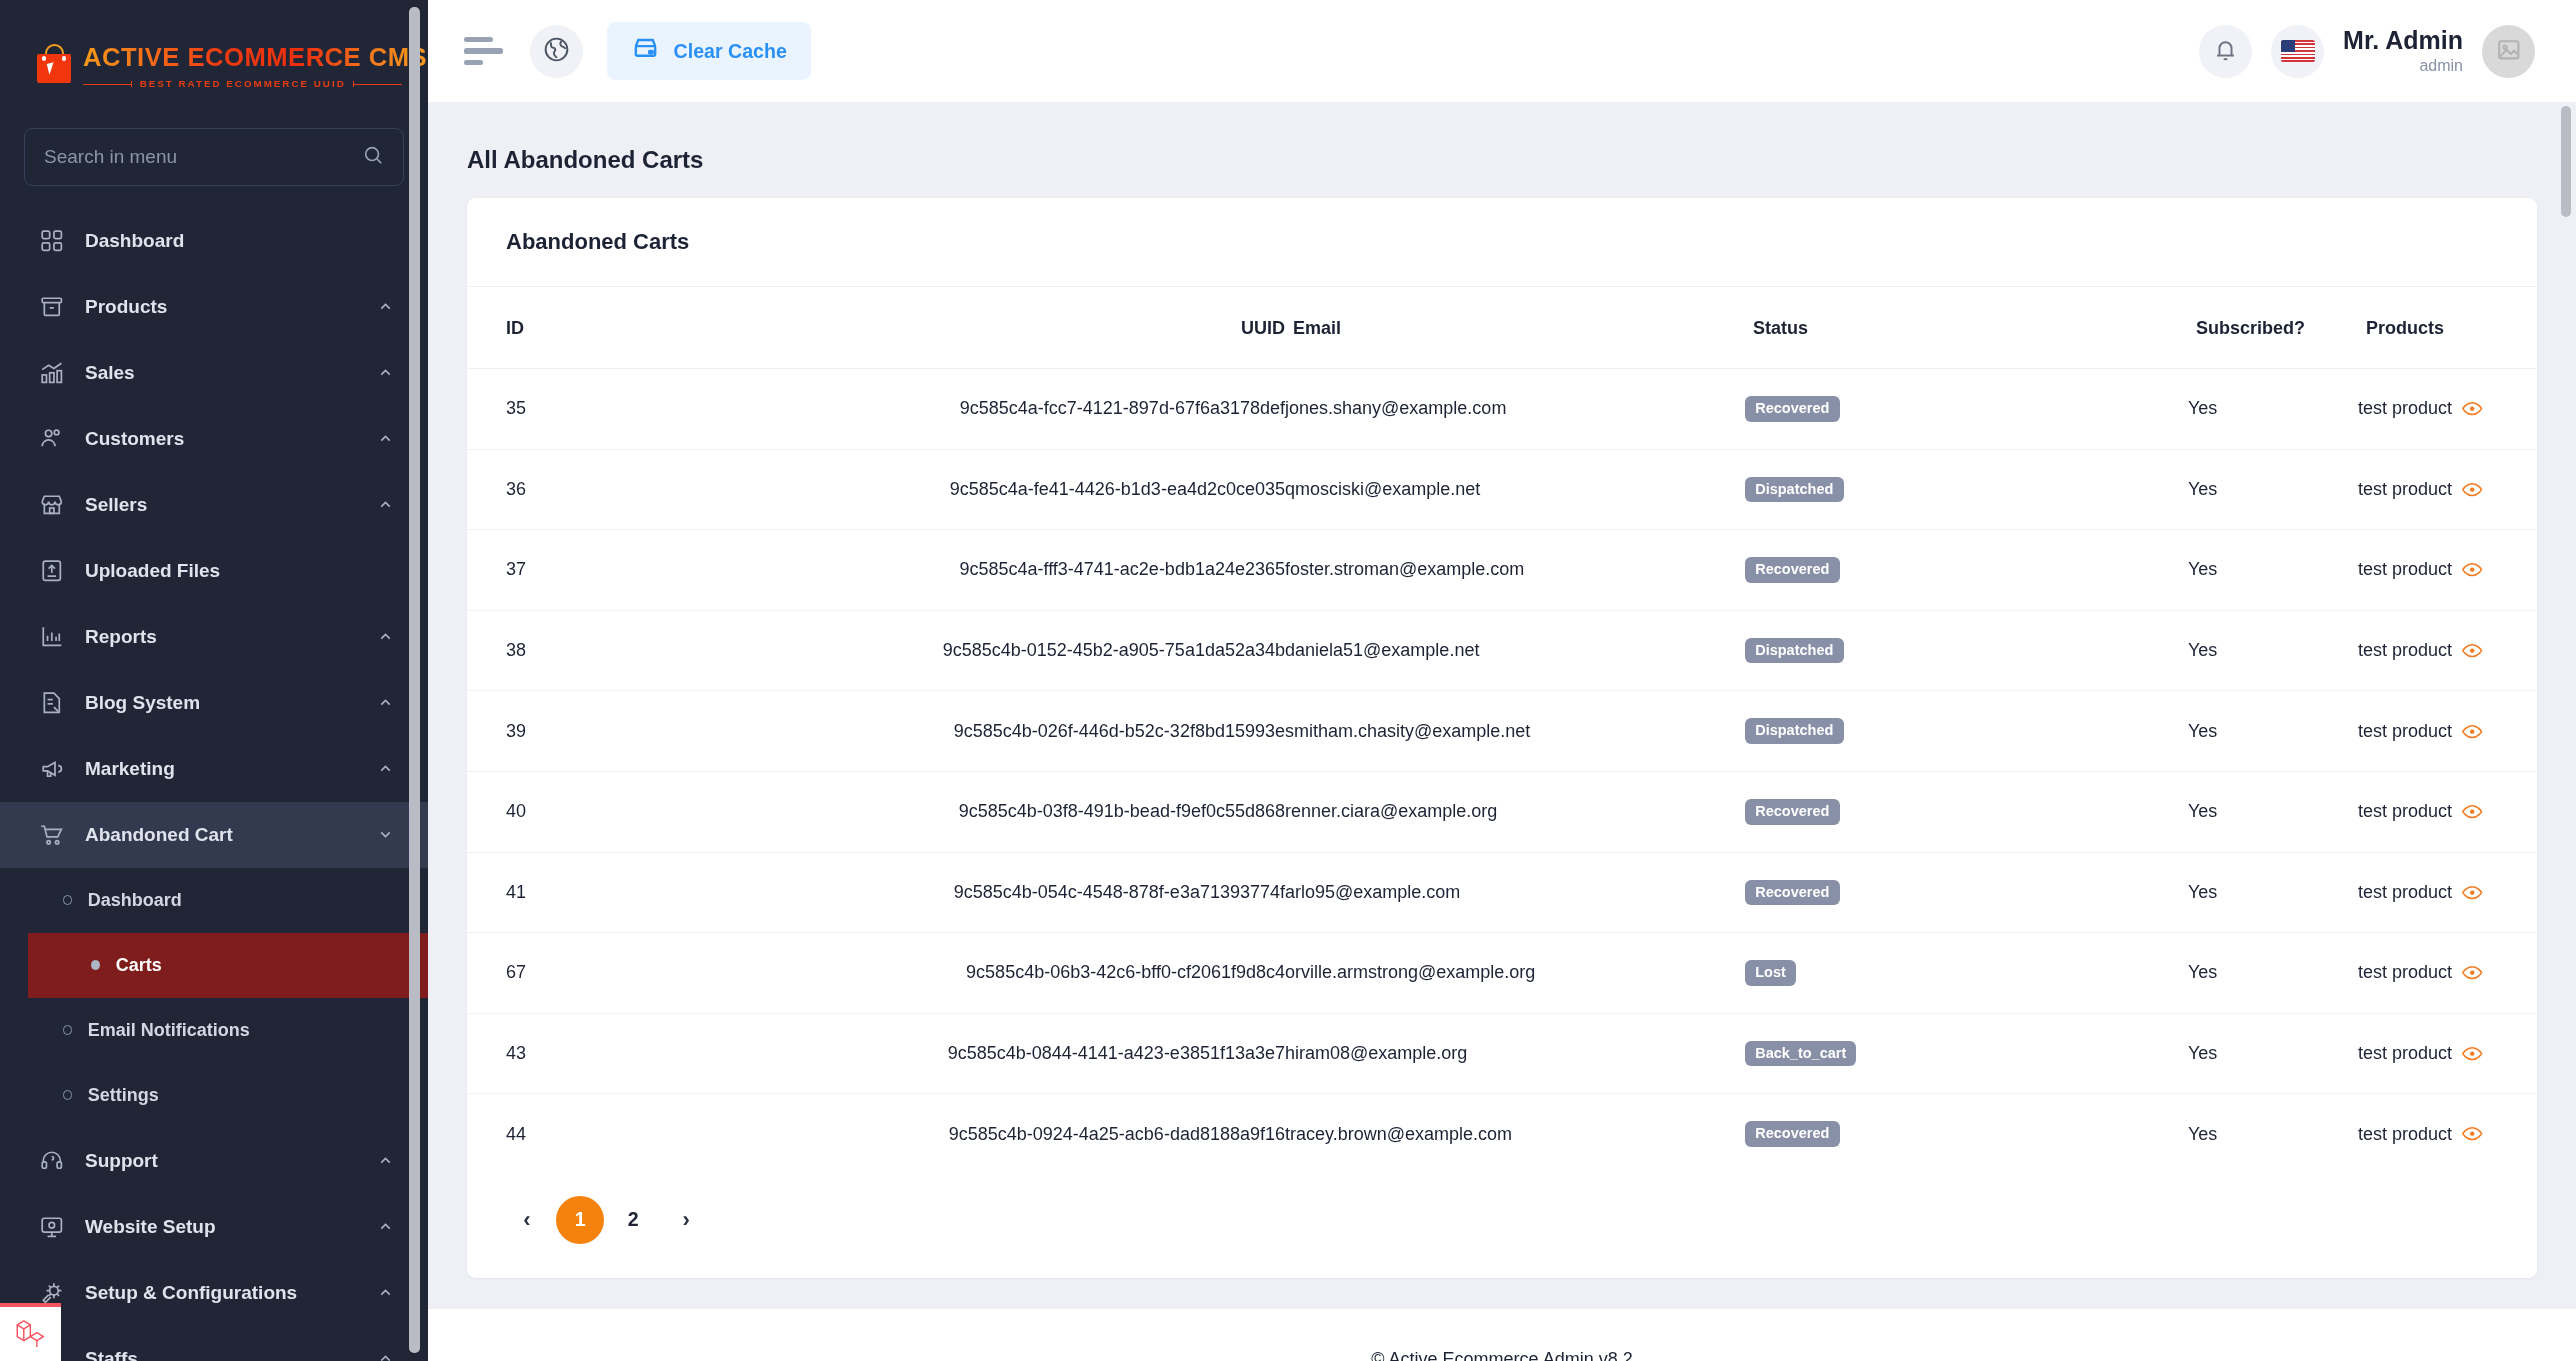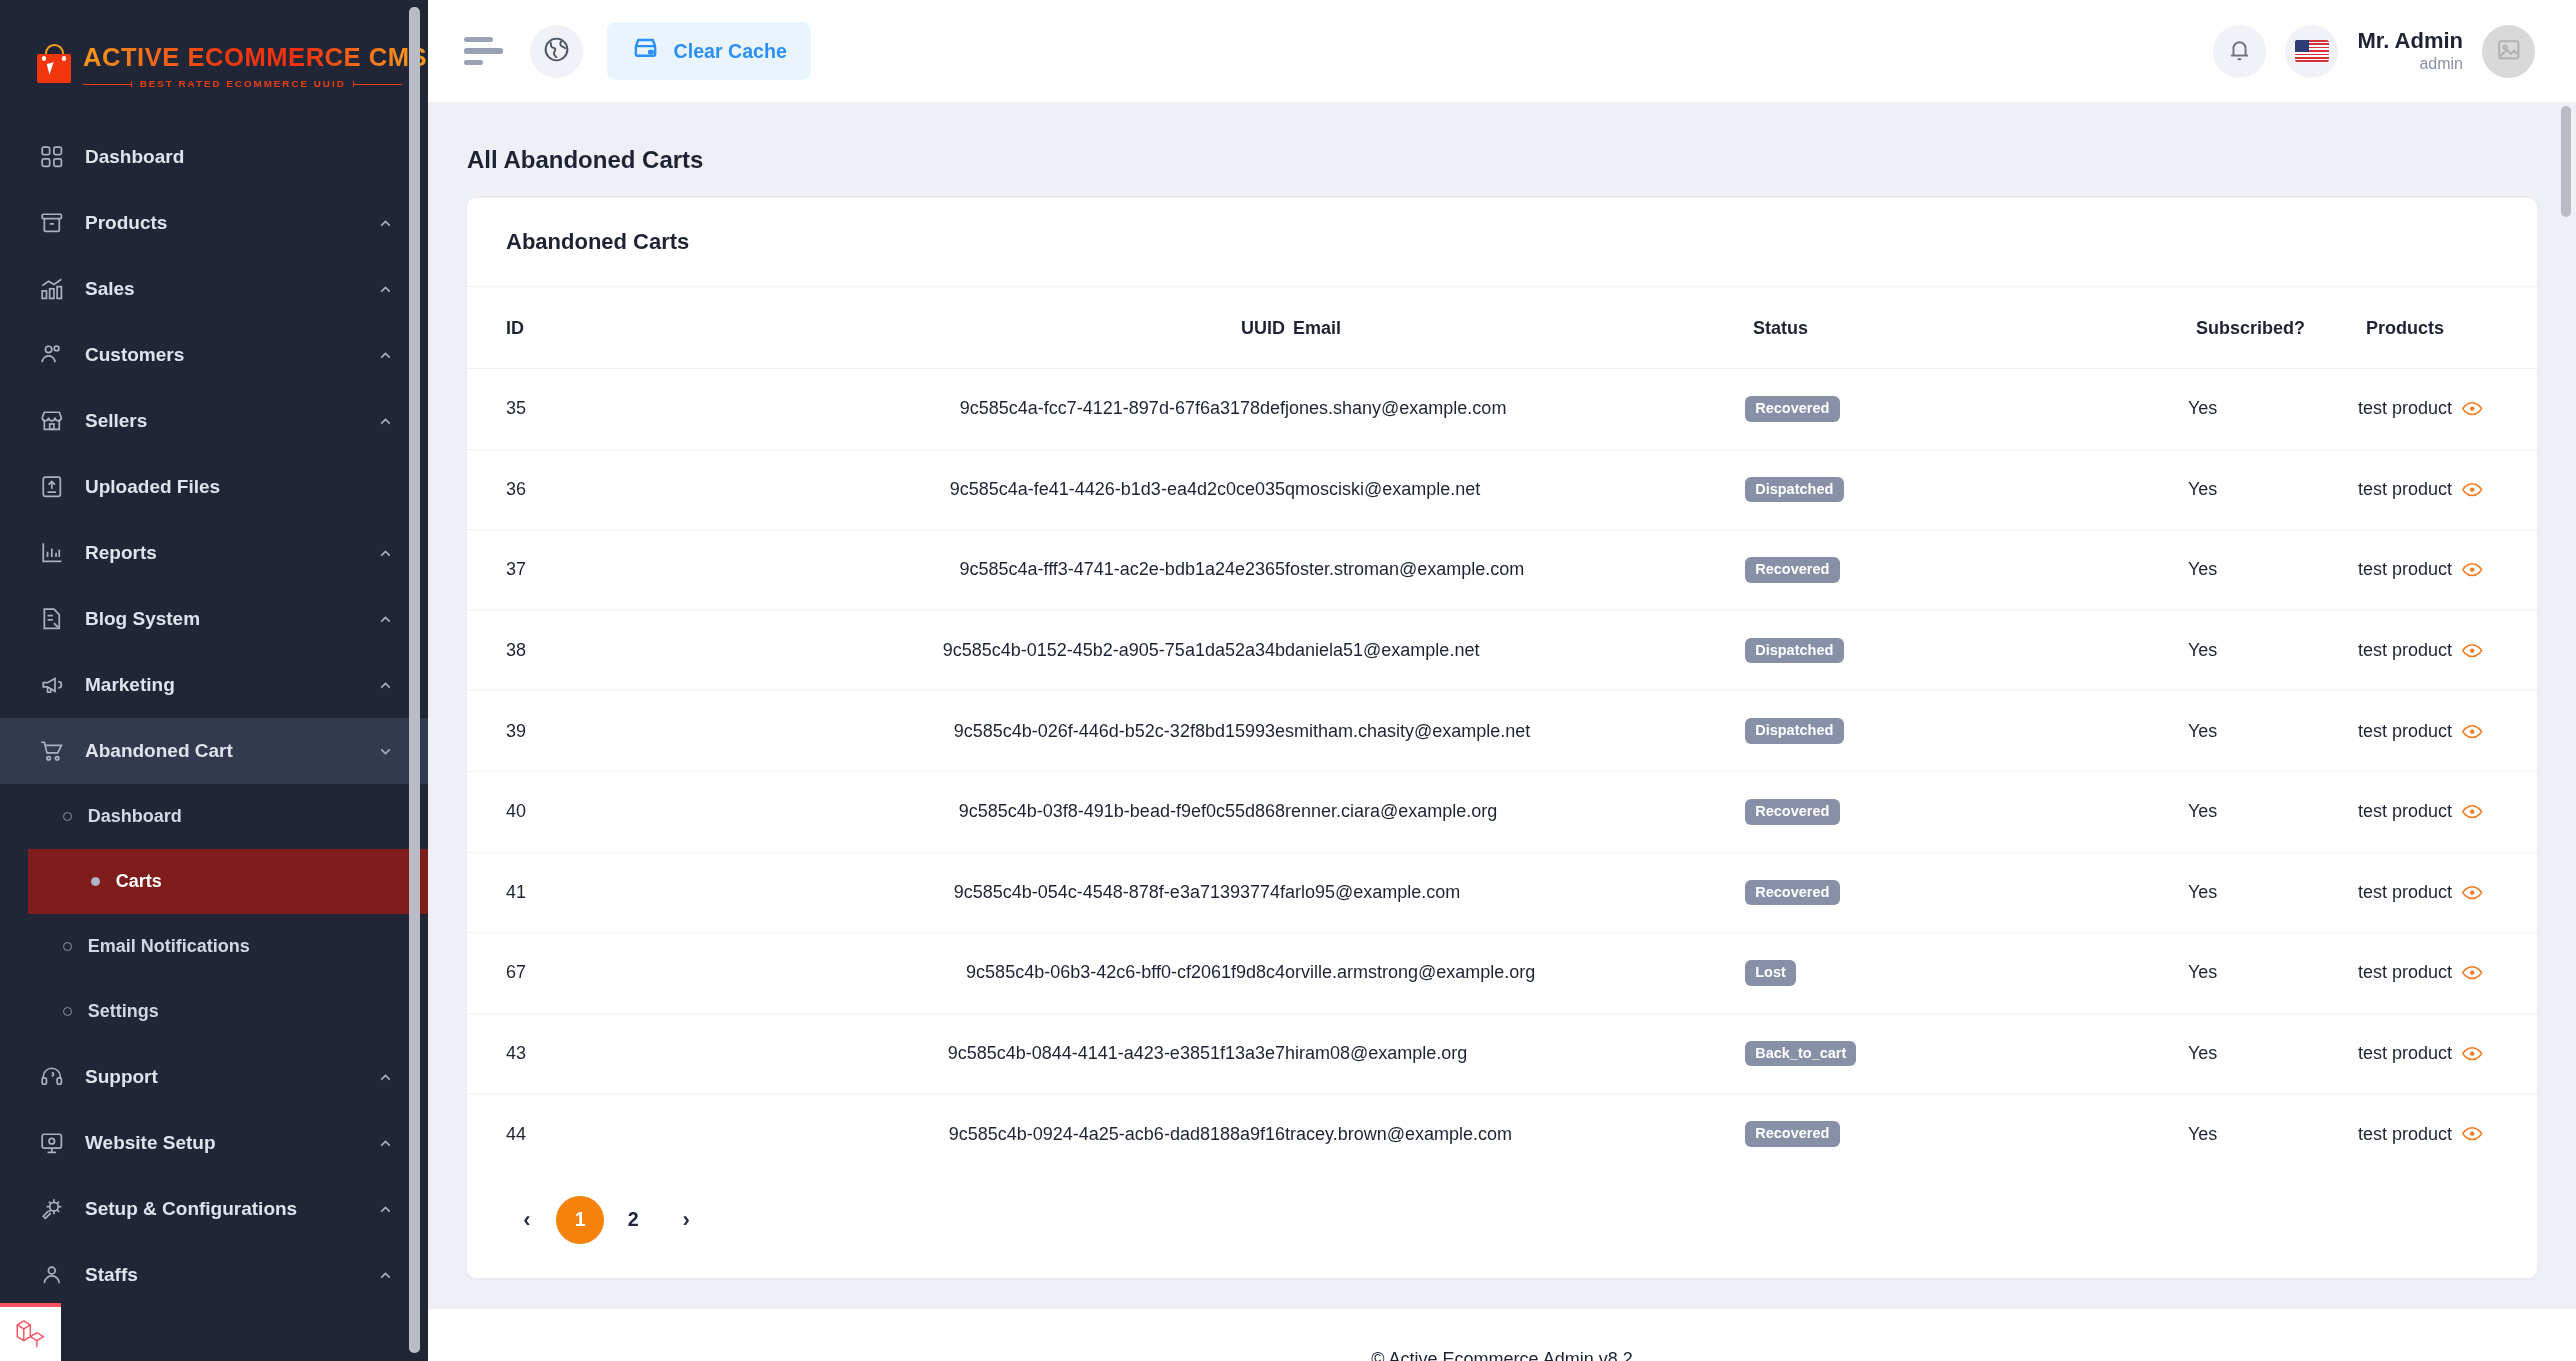--- a/index.html
+++ b/index.html
@@ -132,21 +132,21 @@
 
   .flag {
     width: 34px; height: 22px; border-radius: 2.6px; overflow: hidden; position: relative;
     background: #fff; display: block;
   }
   .flag .stripe { position: absolute; left: 0; width: 100%; height: 1.7px; background: #d3343c; }
   .flag .canton { position: absolute; left: 0; top: 0; width: 14.5px; height: 12px; background: #2c3c79; }
 
   .user-block { display: flex; align-items: center; gap: 19px; margin-left: 19px; }
   .user-text { text-align: right; }
-  .user-name { font-size: 22px; font-weight: bold; color: #1d2334; line-height: 1.25; }
+  .user-name { font-size: 25px; font-weight: bold; color: #1d2334; line-height: 1.25; }
   .user-role { font-size: 16px; color: #8a92a6; line-height: 1.3; }
   .avatar {
     width: 53px; height: 53px; border-radius: 50%; background: #d9d9d9;
     display: flex; align-items: center; justify-content: center; cursor: pointer;
   }
   .avatar svg { width: 25.6px; height: 25.6px; stroke: #b3b3b3; fill: none; stroke-width: 2; }
 
   .content { flex: 1; overflow: hidden; padding: 0 0 0 0; }
   .page-title {
     font-size: 24px; font-weight: bold; color: #1d2334;
@@ -226,20 +226,29 @@
             <div class="logo-title">ACTIVE ECOMMERCE CMS</div>
             <div class="logo-sub">
               <span class="ln a"></span>
               <span>BEST RATED ECOMMERCE UUID</span>
               <span class="ln b"></span>
             </div>
           </div>
         </div>
       </div>
 
+      <div class="search-box">
+        <input type="text" placeholder="Search in menu" style="">
+        <span>
+          <svg viewBox="0 0 24 24" width="22" height="22" fill="none" stroke="#9aa1b4" stroke-width="1.8">
+            <circle cx="11" cy="11" r="7"></circle>
+              <line x1="16.5" y1="16.5" x2="21" y2="21"></line>
+          </svg>
+        </span>
+      </div>
 
       <nav class="menu">
 
         <div class="menu-item">
           <span class="mi-icon">
             <svg viewBox="0 0 24 24">
                 <rect x="3" y="3" width="7" height="7" rx="1.5"></rect>
                 <rect x="14" y="3" width="7" height="7" rx="1.5"></rect>
                 <rect x="3" y="14" width="7" height="7" rx="1.5"></rect>
                 <rect x="14" y="14" width="7" height="7" rx="1.5"></rect>

